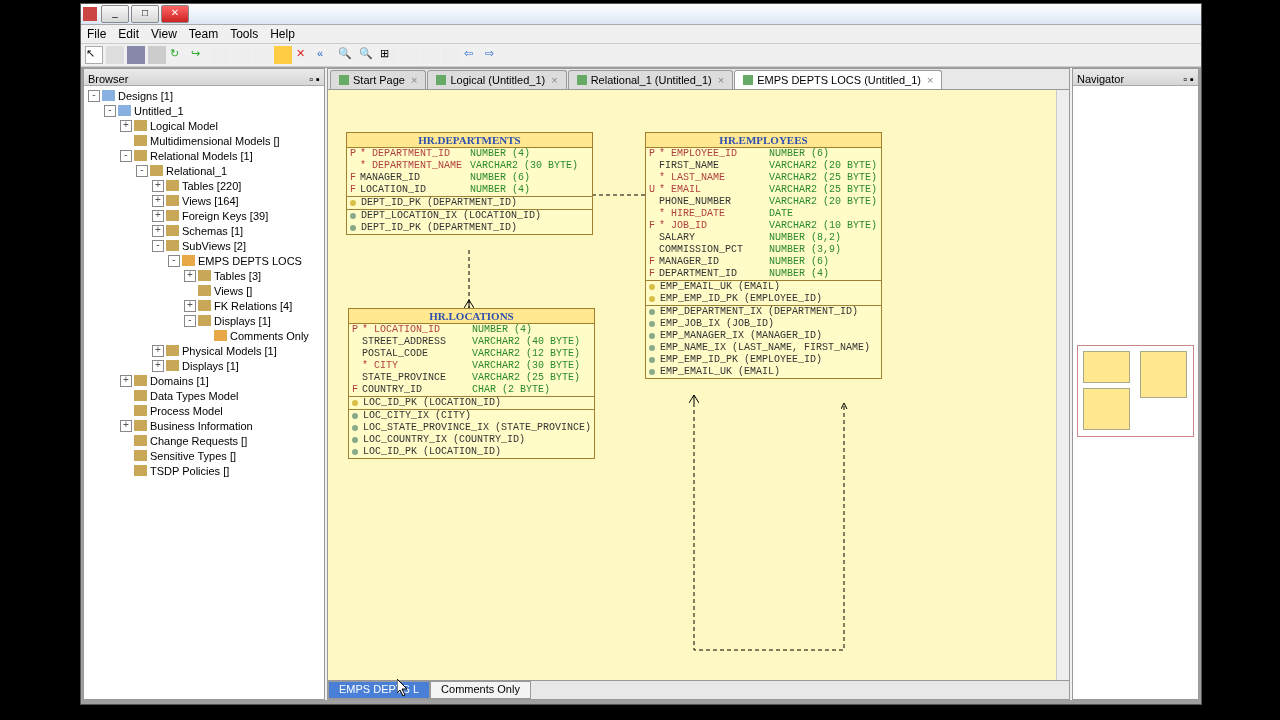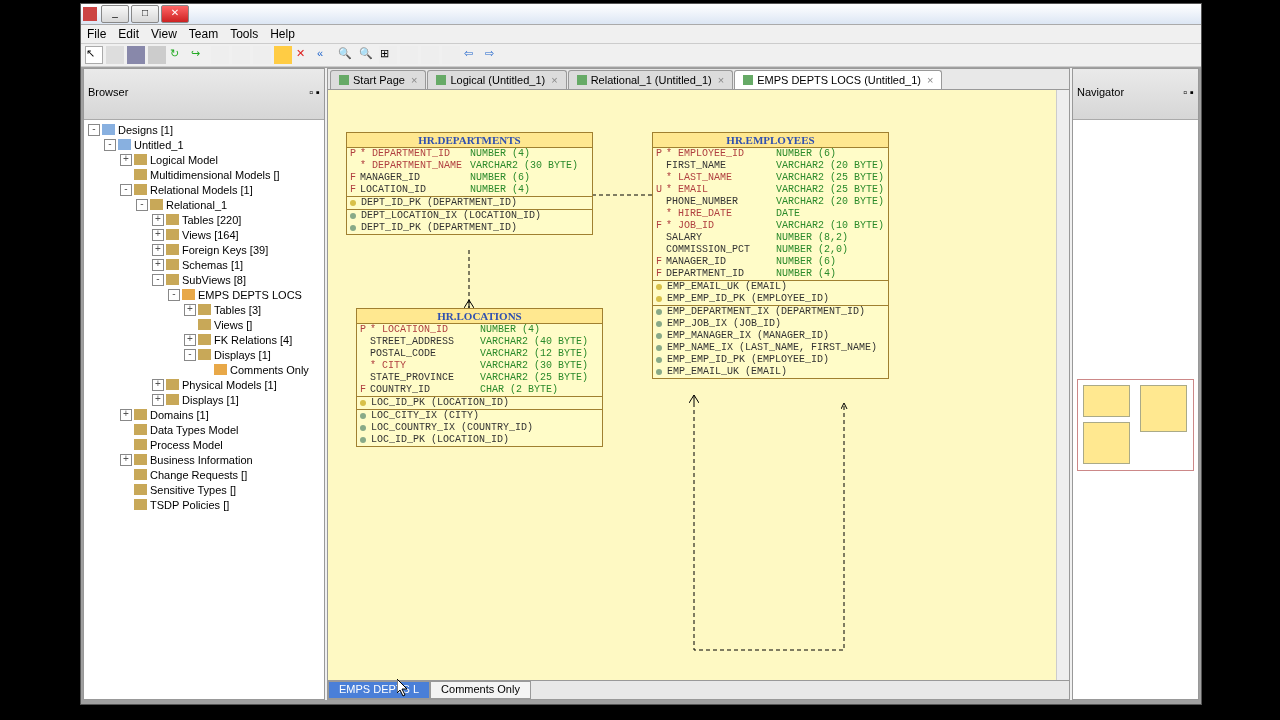--- a/index.html
+++ b/index.html
@@ -9,21 +9,21 @@
 .titlebar .title{flex:1;font-size:12px;color:#333}
 .winbtns{display:flex;gap:2px}
 .winbtn{width:26px;height:16px;background:linear-gradient(#f8f8f8,#d8d8d8);border:1px solid #888;border-radius:2px;text-align:center;font-size:10px;line-height:14px}
 .winbtn.close{background:linear-gradient(#f66,#c22);color:#fff}
 .menubar{height:18px;background:#f0f0f0;display:flex;align-items:center;padding:0 6px;gap:12px;border-bottom:1px solid #ccc;font-size:12px}
 .menubar span{cursor:default}
 .toolbar{height:22px;background:#f0f0f0;display:flex;align-items:center;padding:0 4px;gap:3px;border-bottom:1px solid #ccc}
 .tbtn{width:16px;height:16px;border:1px solid transparent;display:inline-block}
 .main{position:absolute;top:64px;left:2px;right:2px;bottom:4px;background:#f0f0f0;display:flex}
 .panel{background:#fff;border:1px solid #999;display:flex;flex-direction:column}
-.panel-header{height:16px;background:linear-gradient(#eaeaea,#d6d6d6);border-bottom:1px solid #aaa;padding:17px 4px;font-size:11px;display:flex;align-items:flex-start;justify-content:space-between}
+.panel-header{height:16px;background:linear-gradient(#eaeaea,#d6d6d6);border-bottom:1px solid #aaa;padding:0 4px;font-size:11px;display:flex;align-items:flex-end;justify-content:space-between}
 .browser{width:240px;margin-right:2px}
 .tree{flex:1;overflow:auto;padding:2px 0;font-size:11px;color:#000}
 .tree-item{display:flex;align-items:center;height:15px;white-space:nowrap}
 .tree-item .exp{width:10px;height:10px;border:1px solid #888;text-align:center;line-height:8px;font-size:10px;margin-right:2px;background:#fff;color:#555}
 .tree-item .sp{display:inline-block}
 .tree-item .ic{width:13px;height:11px;margin-right:3px;display:inline-block}
 .ic-folder{background:#c8a858}
 .ic-model{background:#88b0e0}
 .ic-disp{background:#e8a848}
 .center{flex:1;display:flex;flex-direction:column;margin-right:2px}
@@ -163,21 +163,21 @@
           <div class="tree-item">
             <span class="sp" style="width:68px"></span>
             <span class="exp">+</span>
             <span class="ic ic-folder"></span>
             <span>Schemas [1]</span>
           </div>
           <div class="tree-item">
             <span class="sp" style="width:68px"></span>
             <span class="exp">-</span>
             <span class="ic ic-folder"></span>
-            <span>SubViews [8]</span>
+            <span>SubViews [2]</span>
           </div>
           <div class="tree-item">
             <span class="sp" style="width:84px"></span>
             <span class="exp">-</span>
             <span class="ic ic-disp"></span>
             <span>EMPS DEPTS LOCS</span>
           </div>
           <div class="tree-item">
             <span class="sp" style="width:100px"></span>
             <span class="exp">+</span>
@@ -329,21 +329,21 @@
             </div>
           <div class="entity-section">
             <div class="idx-row pk">DEPT_ID_PK (DEPARTMENT_ID)</div>
           </div>
           <div class="entity-section" id="dept-idx">
               <div class="idx-row">DEPT_LOCATION_IX (LOCATION_ID)</div>
               <div class="idx-row">DEPT_ID_PK (DEPARTMENT_ID)</div>
             </div>
         </div>
 
-        <div class="entity" style="left:324px;top:42px;width:235px">
+        <div class="entity" style="left:317px;top:42px;width:235px">
           <div class="entity-title">HR.EMPLOYEES</div>
           <div id="emp-cols">
               <div class="col-row">
                 <span class="col-flag">P</span>
                 <span class="col-name req">* EMPLOYEE_ID</span>
                 <span class="col-type">NUMBER (6)</span>
               </div>
               <div class="col-row">
                 <span class="col-flag"></span>
                 <span class="col-name">  FIRST_NAME</span>
@@ -375,21 +375,21 @@
                 <span class="col-type">VARCHAR2 (10 BYTE)</span>
               </div>
               <div class="col-row">
                 <span class="col-flag"></span>
                 <span class="col-name">  SALARY</span>
                 <span class="col-type">NUMBER (8,2)</span>
               </div>
               <div class="col-row">
                 <span class="col-flag"></span>
                 <span class="col-name">  COMMISSION_PCT</span>
-                <span class="col-type">NUMBER (2,0)</span>
+                <span class="col-type">NUMBER (3,9)</span>
               </div>
               <div class="col-row">
                 <span class="col-flag">F</span>
                 <span class="col-name">  MANAGER_ID</span>
                 <span class="col-type">NUMBER (6)</span>
               </div>
               <div class="col-row">
                 <span class="col-flag">F</span>
                 <span class="col-name">  DEPARTMENT_ID</span>
                 <span class="col-type">NUMBER (4)</span>
@@ -402,21 +402,21 @@
           <div class="entity-section" id="emp-idx">
               <div class="idx-row">EMP_DEPARTMENT_IX (DEPARTMENT_ID)</div>
               <div class="idx-row">EMP_JOB_IX (JOB_ID)</div>
               <div class="idx-row">EMP_MANAGER_IX (MANAGER_ID)</div>
               <div class="idx-row">EMP_NAME_IX (LAST_NAME, FIRST_NAME)</div>
               <div class="idx-row">EMP_EMP_ID_PK (EMPLOYEE_ID)</div>
               <div class="idx-row">EMP_EMAIL_UK (EMAIL)</div>
             </div>
         </div>
 
-        <div class="entity" style="left:28px;top:218px;width:245px">
+        <div class="entity" style="left:20px;top:218px;width:245px">
           <div class="entity-title">HR.LOCATIONS</div>
           <div id="loc-cols">
               <div class="col-row">
                 <span class="col-flag">P</span>
                 <span class="col-name req">* LOCATION_ID</span>
                 <span class="col-type">NUMBER (4)</span>
               </div>
               <div class="col-row">
                 <span class="col-flag"></span>
                 <span class="col-name">  STREET_ADDRESS</span>
@@ -441,20 +441,21 @@
                 <span class="col-flag">F</span>
                 <span class="col-name">  COUNTRY_ID</span>
                 <span class="col-type">CHAR (2 BYTE)</span>
               </div>
             </div>
           <div class="entity-section">
             <div class="idx-row pk">LOC_ID_PK (LOCATION_ID)</div>
           </div>
           <div class="entity-section" id="loc-idx">
               <div class="idx-row">LOC_CITY_IX (CITY)</div>
+              <div class="idx-row">LOC_STATE_PROVINCE_IX (STATE_PROVINCE)</div>
               <div class="idx-row">LOC_COUNTRY_IX (COUNTRY_ID)</div>
               <div class="idx-row">LOC_ID_PK (LOCATION_ID)</div>
             </div>
         </div>
 
         <div class="scrollbar-v"></div>
       </div>
       <div class="footer-tabs" id="ftabs">
           <div class="ftab active">EMPS DEPTS L</div>
           <div class="ftab">Comments Only</div>

